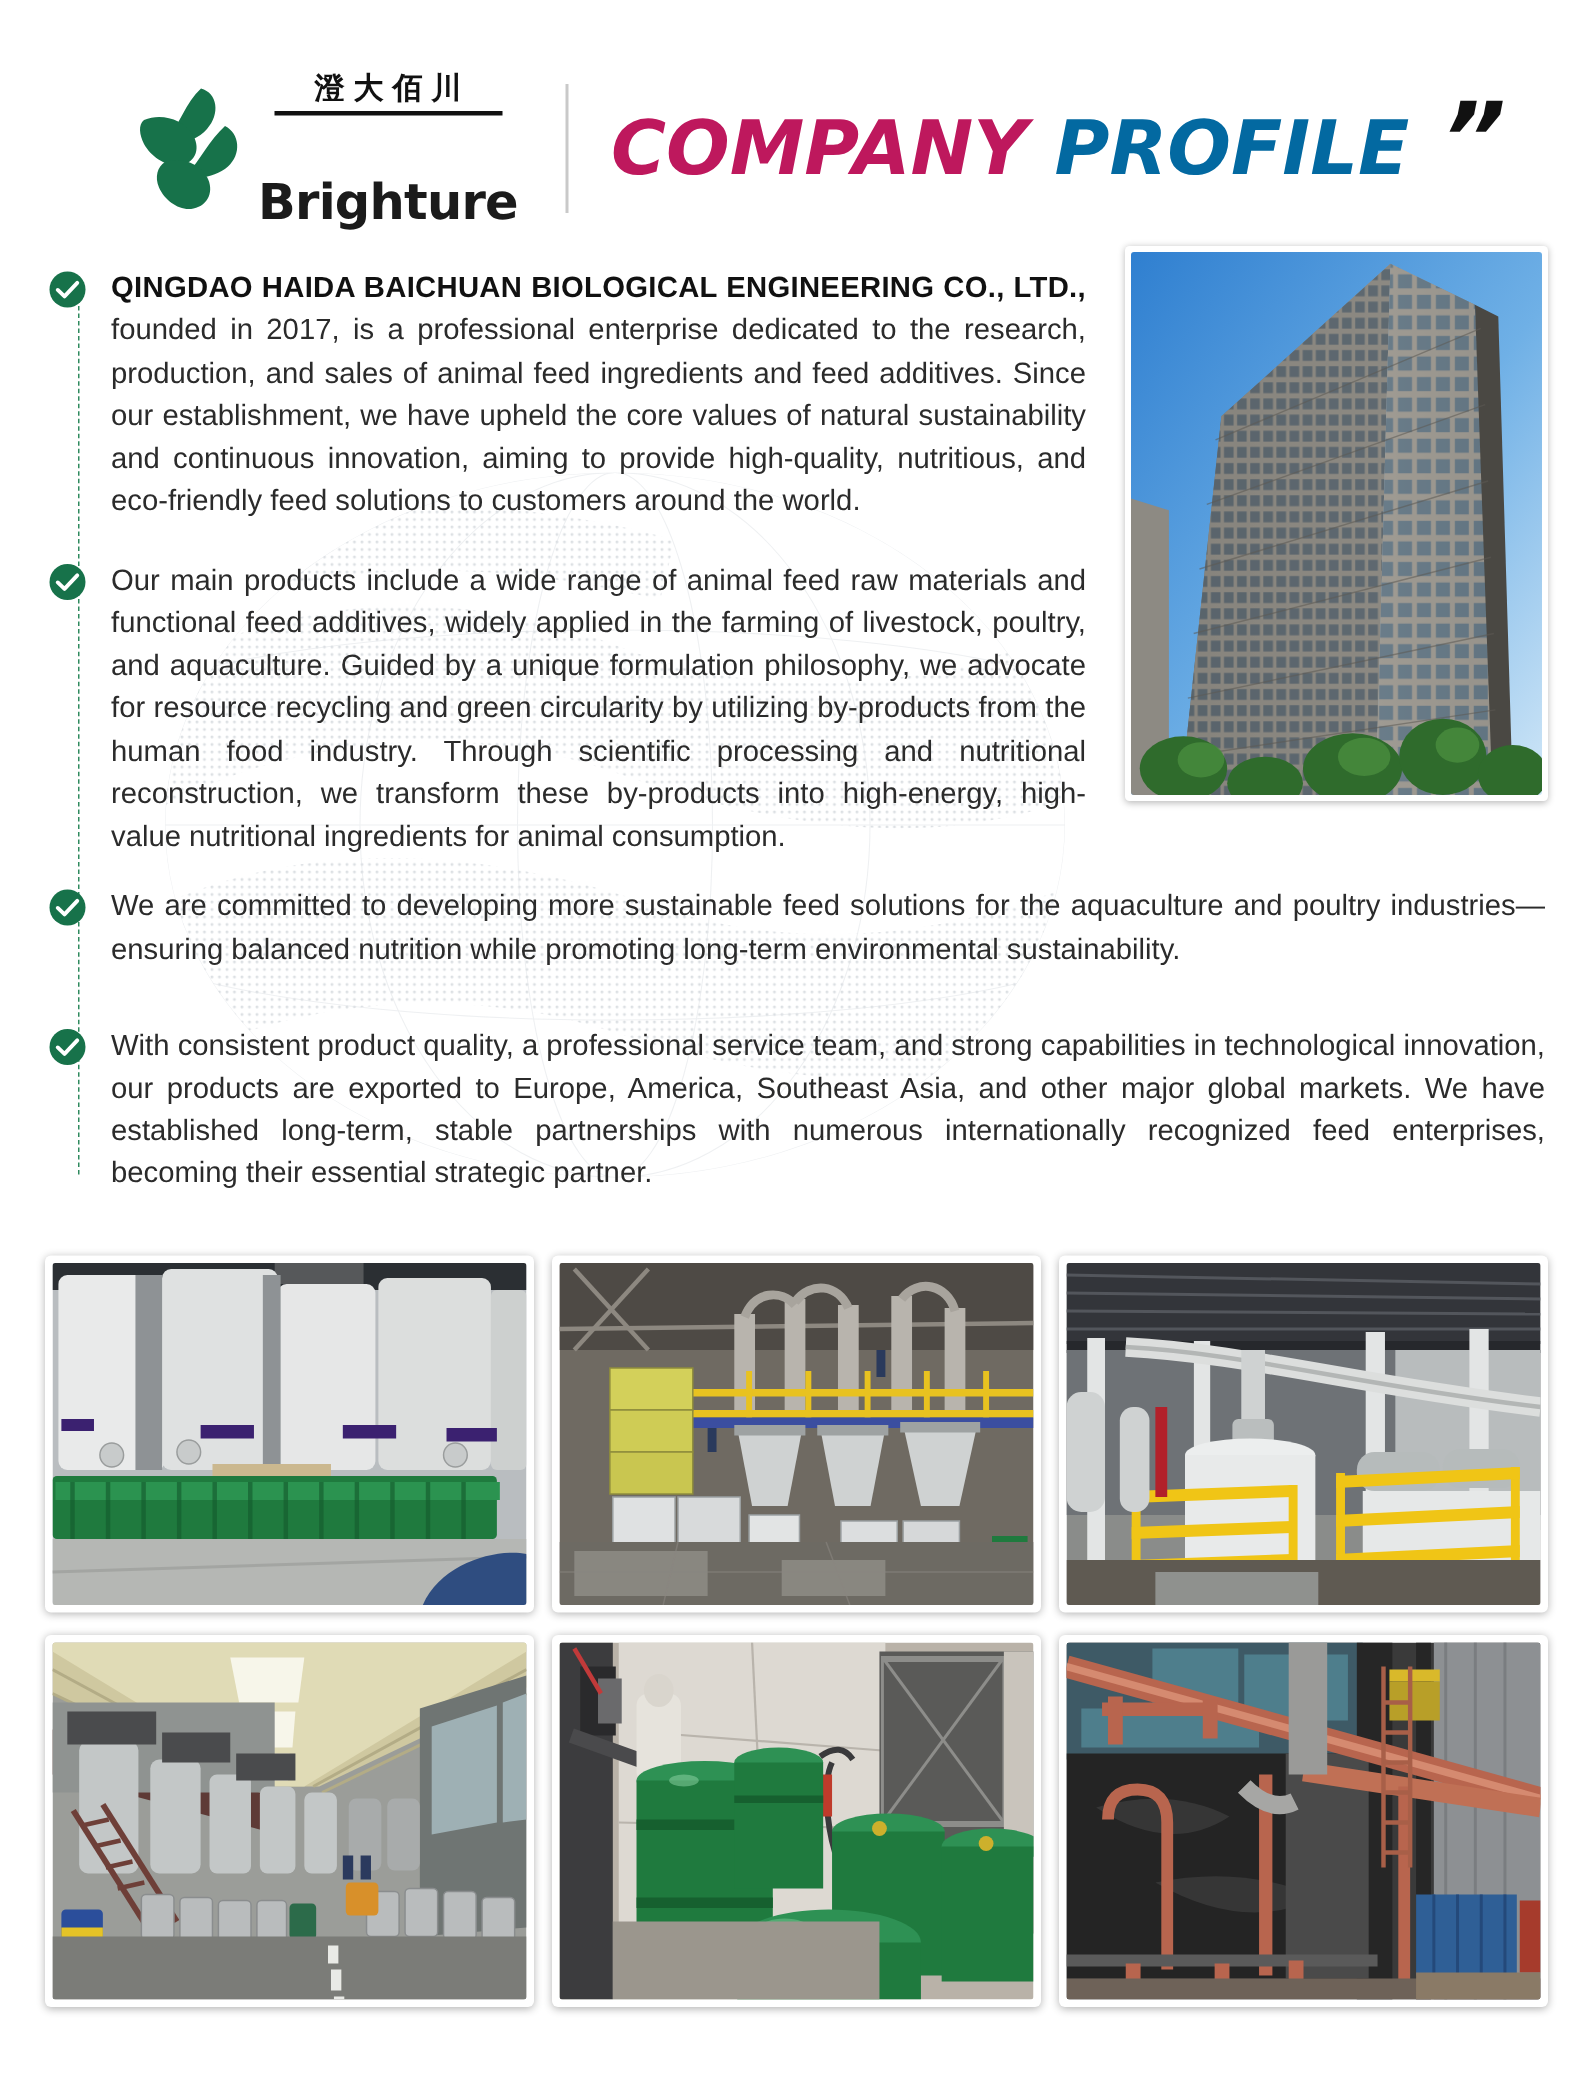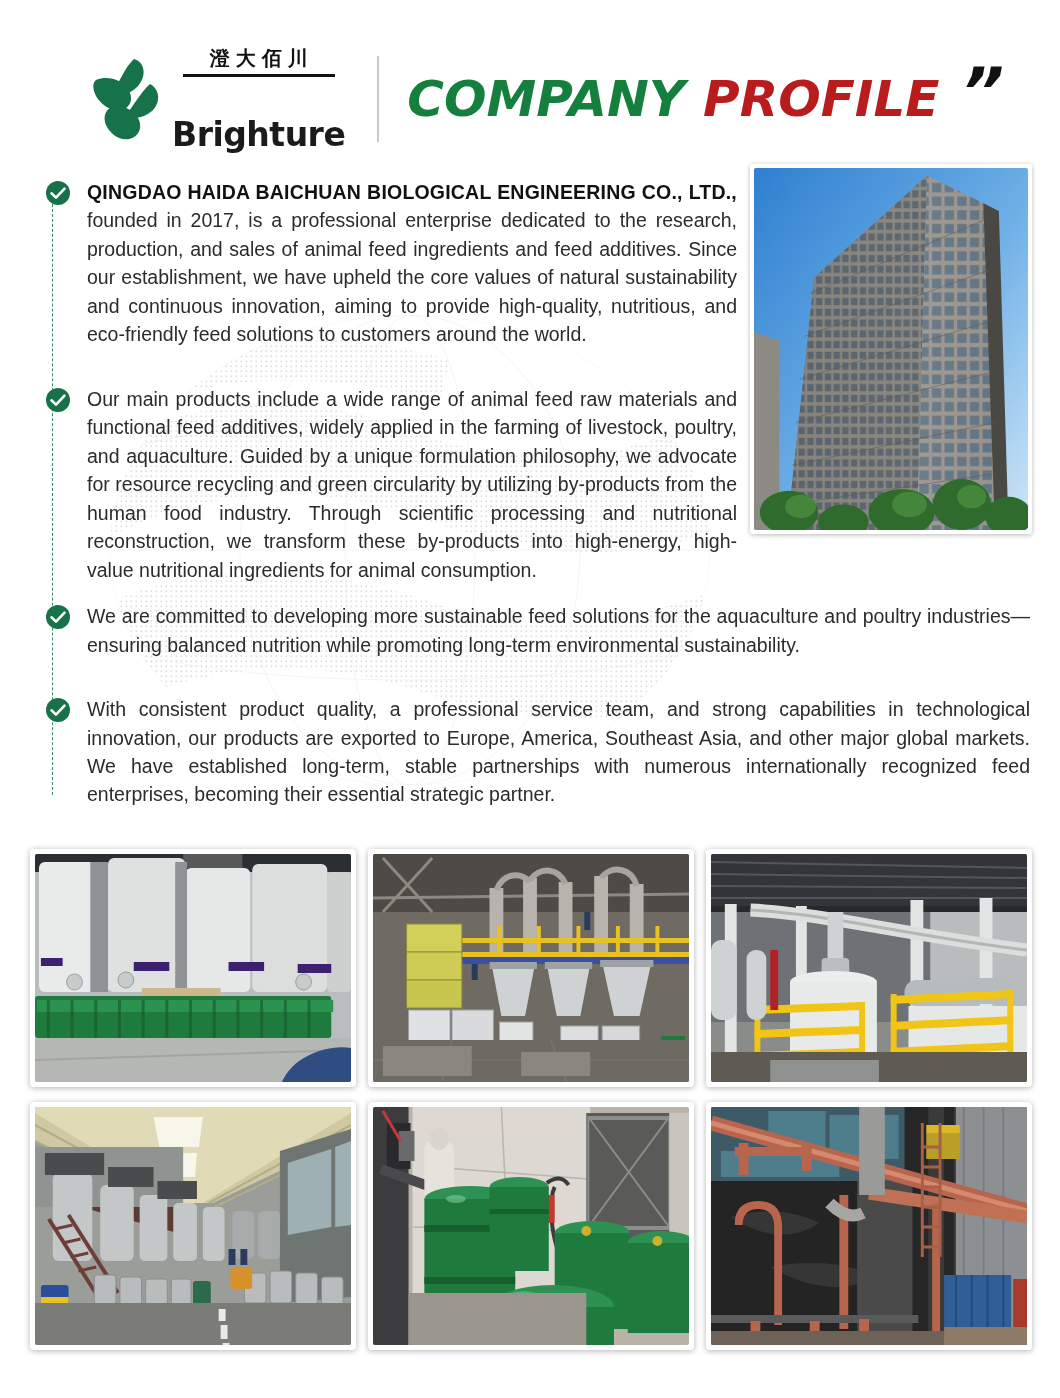--- a/index.html
+++ b/index.html
@@ -90,37 +90,37 @@
   }
   .title {
     font-family: "DejaVu Sans", sans-serif;
     font-style: italic;
     font-weight: bold;
     font-size: 50px;
     letter-spacing: 0px;
     line-height: 1;
     white-space: nowrap;
   }
-  .title .w1 { color: #15803d; }
-  .title .w2 { color: #b91c1c; }
+  .title .w1 { color: #be185d; }
+  .title .w2 { color: #0369a1; }
   .quote-mark {
     font-family: "DejaVu Sans", sans-serif;
     font-style: italic;
     font-weight: bold;
     font-size: 66px;
     color: #111111;
     line-height: 0.7;
     margin-left: 22px;
     margin-top: -4px;
   }
 
   
   .content {
     position: relative;
-    padding: 18px 30px 0 45px;
+    padding: 18px 30px 0 32px;
   }
   
   .timeline {
     position: absolute;
     left: 52px;
     top: 24px;
     bottom: 14px;
     width: 0;
     border-left: 1px dashed #2f8a5e;
     z-index: 1;
@@ -322,21 +322,21 @@
     <div class="bullets">
 
       <div class="bullet narrow">
         <svg class="check" viewBox="0 0 26 26">
           <circle cx="13" cy="13" r="12" fill="#17724a"></circle>
           <path d="M6.5 13.3 L11 17.6 L19.5 8.6" stroke="#ffffff" stroke-width="2.6" fill="none" stroke-linecap="round" stroke-linejoin="round"></path>
         </svg>
         <div class="text"><b>QINGDAO HAIDA BAICHUAN BIOLOGICAL ENGINEERING CO., LTD.,</b><span> founded in 2017, is a professional enterprise dedicated to the research, production, and sales of animal feed ingredients and feed additives. Since our establishment, we have upheld the core values of natural sustainability and continuous innovation, aiming to provide high-quality, nutritious, and eco-friendly feed solutions to customers around the world.</span></div>
       </div>
 
-      <div class="bullet narrow" style="margin-top:36px">
+      <div class="bullet narrow" style="margin-top:24px">
         <svg class="check" viewBox="0 0 26 26">
           <circle cx="13" cy="13" r="12" fill="#17724a"></circle>
           <path d="M6.5 13.3 L11 17.6 L19.5 8.6" stroke="#ffffff" stroke-width="2.6" fill="none" stroke-linecap="round" stroke-linejoin="round"></path>
         </svg>
         <div class="text">Our main products include a wide range of animal feed raw materials and functional feed additives, widely applied in the farming of livestock, poultry, and aquaculture. Guided by a unique formulation philosophy, we advocate for resource recycling and green circularity by utilizing by-products from the human food industry. Through scientific processing and nutritional reconstruction, we transform these by-products into high-energy, high-value nutritional ingredients for animal consumption.</div>
       </div>
 
       <div class="bullet" style="">
         <svg class="check" viewBox="0 0 26 26">
           <circle cx="13" cy="13" r="12" fill="#17724a"></circle>

